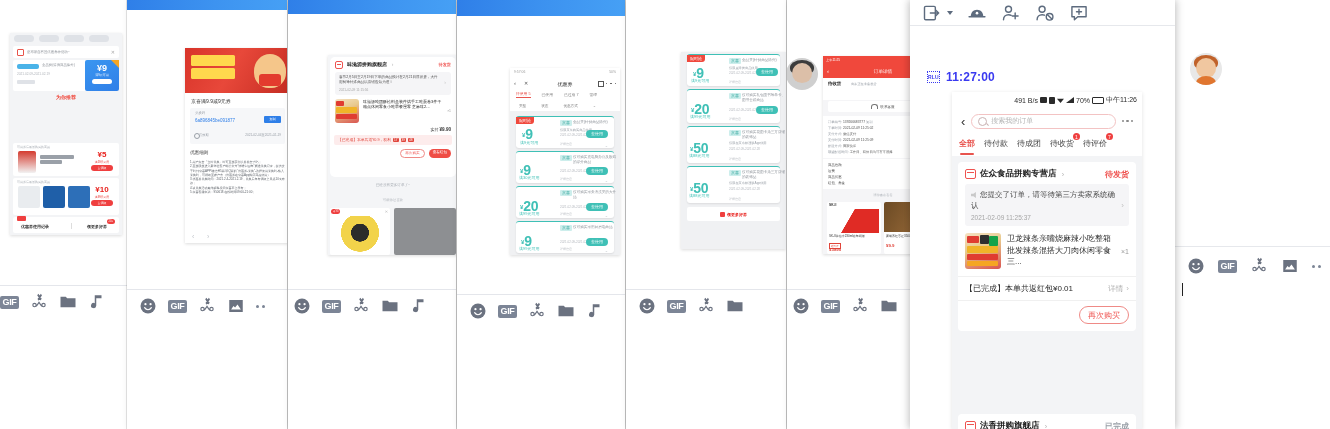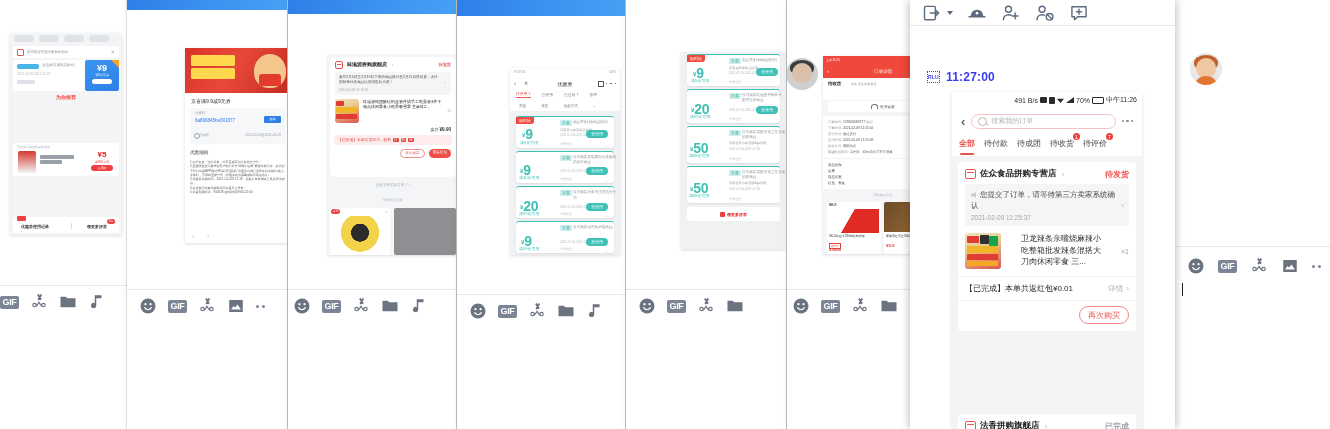--- a/index.html
+++ b/index.html
@@ -106,21 +106,21 @@
   .shop-ic:before{content:"";position:absolute;left:1px;right:1px;top:2.2px;height:1px;background:#ef5350;}
   .shop-name{font-size:8.5px;color:#1d1d1d;font-weight:bold;}
   .chev{color:#bbb;font-size:8px;}
   .oc-status{margin-left:auto;font-size:8px;color:#ef5350;font-weight:bold;}
   .oc-note{background:#f5f5f7;margin:0 7px;border-radius:3px;padding:5px 6px;position:relative;}
   .oc-note .txt{font-size:7.5px;color:#4a4a4a;line-height:11px;padding-right:8px;}
   .oc-note .spk{display:inline-block;width:7px;height:6px;background:#c9c9c9;
                 clip-path:polygon(0 30%,35% 30%,70% 0,70% 100%,35% 70%,0 70%);vertical-align:-1px;margin-right:2px;}
   .oc-note .ts{font-size:6.5px;color:#a6a6a6;margin-top:3px;}
   .oc-note .arw{position:absolute;right:5px;top:50%;margin-top:-4px;color:#c2c2c2;font-size:8px;}
-  .oc-item{display:flex;gap:20px;padding:7px;}
+  .oc-item{display:flex;gap:6px;padding:7px;}
   .oc-thumb{width:36px;height:36px;border-radius:3px;flex:0 0 auto;overflow:hidden;position:relative;
             background:linear-gradient(160deg,#f5e2c4 0%,#e8c98d 40%,#d9534f 100%);}
   .oc-thumb .p1{position:absolute;left:2px;top:3px;width:12px;height:7px;background:#e03c31;border-radius:1px;}
   .oc-thumb .p2{position:absolute;left:15px;top:2px;width:9px;height:9px;background:#2f2f2f;border-radius:1px;}
   .oc-thumb .p3{position:absolute;left:24px;top:3px;width:9px;height:10px;background:#16a34a;border-radius:1px;}
   .oc-thumb .p4{position:absolute;left:2px;top:13px;width:31px;height:7px;background:#f0b429;border-radius:1px;}
   .oc-thumb .p5{position:absolute;left:2px;top:21px;width:31px;height:6px;background:#e03c31;border-radius:1px;}
   .oc-thumb .p6{position:absolute;left:2px;top:28px;width:31px;height:5px;background:#f5a623;border-radius:1px;}
   .oc-title{font-size:8px;color:#2b2b2b;line-height:11.5px;flex:1;}
   .oc-qty{font-size:7px;color:#9b9b9b;align-self:center;}
@@ -183,20 +183,29 @@
 
       <div style="position:absolute;left:3px;top:110px;width:106px;height:33px;background:#fff;border-radius:2px;">
         <span style="position:absolute;left:4px;top:2px;font-size:3px;color:#a6abb2;white-space:nowrap;">可用券后最低购买的商品</span>
         <span style="position:absolute;left:5px;top:8px;width:18px;height:22px;background:linear-gradient(180deg,#d43b2f,#f2f2f2);border-radius:2px;display:block;"></span>
         <span class="blurline dk" style="position:absolute;left:27px;top:12px;width:34px;height:3.5px;"></span>
         <span class="blurline dk" style="position:absolute;left:27px;top:17px;width:22px;height:3.5px;"></span>
         <span style="position:absolute;right:5px;top:7px;width:24px;text-align:center;font-size:8px;font-weight:bold;color:#e8231f;">¥5</span>
         <span style="position:absolute;right:3px;top:17px;width:28px;text-align:center;font-size:2.8px;color:#e8231f;">满59元可用</span>
         <span style="position:absolute;right:6px;top:22px;width:22px;height:6px;background:#ef3f3f;border-radius:3px;color:#fff;font-size:3px;text-align:center;line-height:6px;">去领取</span>
       </div>
+      <div style="position:absolute;left:3px;top:145px;width:106px;height:37px;background:#fff;border-radius:2px;">
+        <span style="position:absolute;left:4px;top:2px;font-size:3px;color:#a6abb2;white-space:nowrap;">可用券后最低购买的商品</span>
+        <span style="position:absolute;left:5px;top:8px;width:22px;height:22px;background:#e9ecef;border-radius:2px;display:block;"></span>
+        <span style="position:absolute;left:30px;top:8px;width:22px;height:22px;background:#1f5fa8;border-radius:2px;display:block;"></span>
+        <span style="position:absolute;left:55px;top:8px;width:22px;height:22px;background:#2d6fb8;border-radius:2px;display:block;"></span>
+        <span style="position:absolute;right:3px;top:7px;width:28px;text-align:center;font-size:8px;font-weight:bold;color:#e8231f;">¥10</span>
+        <span style="position:absolute;right:2px;top:17px;width:30px;text-align:center;font-size:2.8px;color:#e8231f;">满99元可用</span>
+        <span style="position:absolute;right:6px;top:22px;width:22px;height:6px;background:#ef3f3f;border-radius:3px;color:#fff;font-size:3px;text-align:center;line-height:6px;">去领取</span>
+      </div>
 
       <div style="position:absolute;left:3px;top:184px;width:106px;height:16px;background:#fff;border-radius:2px;">
         <span style="position:absolute;left:4px;top:-1px;width:9px;height:5px;background:#ef3f3f;border-radius:1px;display:block;"></span>
         <span style="position:absolute;left:8px;top:7px;font-size:4px;color:#3b3b3b;font-weight:bold;">优惠券使用记录</span>
         <span style="position:absolute;left:58px;top:6px;width:1px;height:6px;background:#ddd;display:block;"></span>
         <span style="position:absolute;right:12px;top:7px;font-size:4px;color:#3b3b3b;font-weight:bold;">领更多好券</span>
         <span style="position:absolute;right:4px;top:2px;background:#ef3f3f;color:#fff;font-size:2.6px;border-radius:3px;padding:0 2px;line-height:5px;">20+</span>
       </div>
     </div>
 

